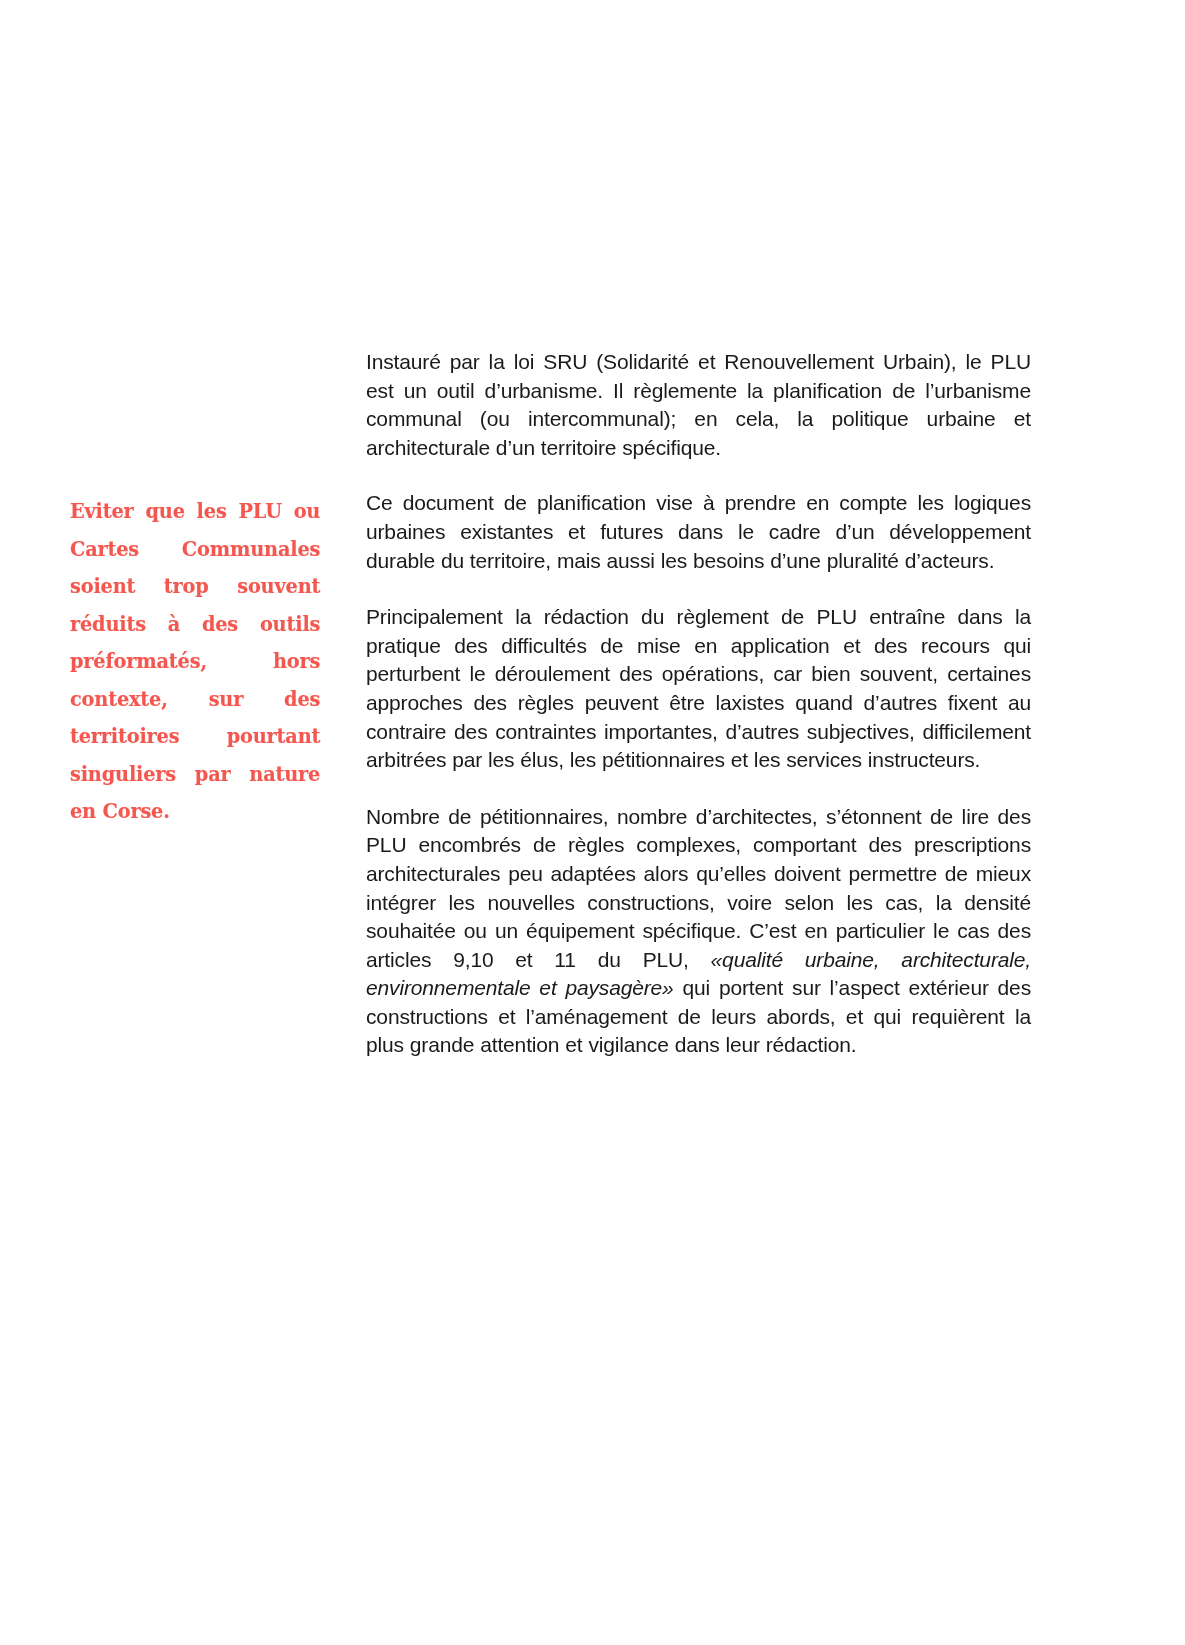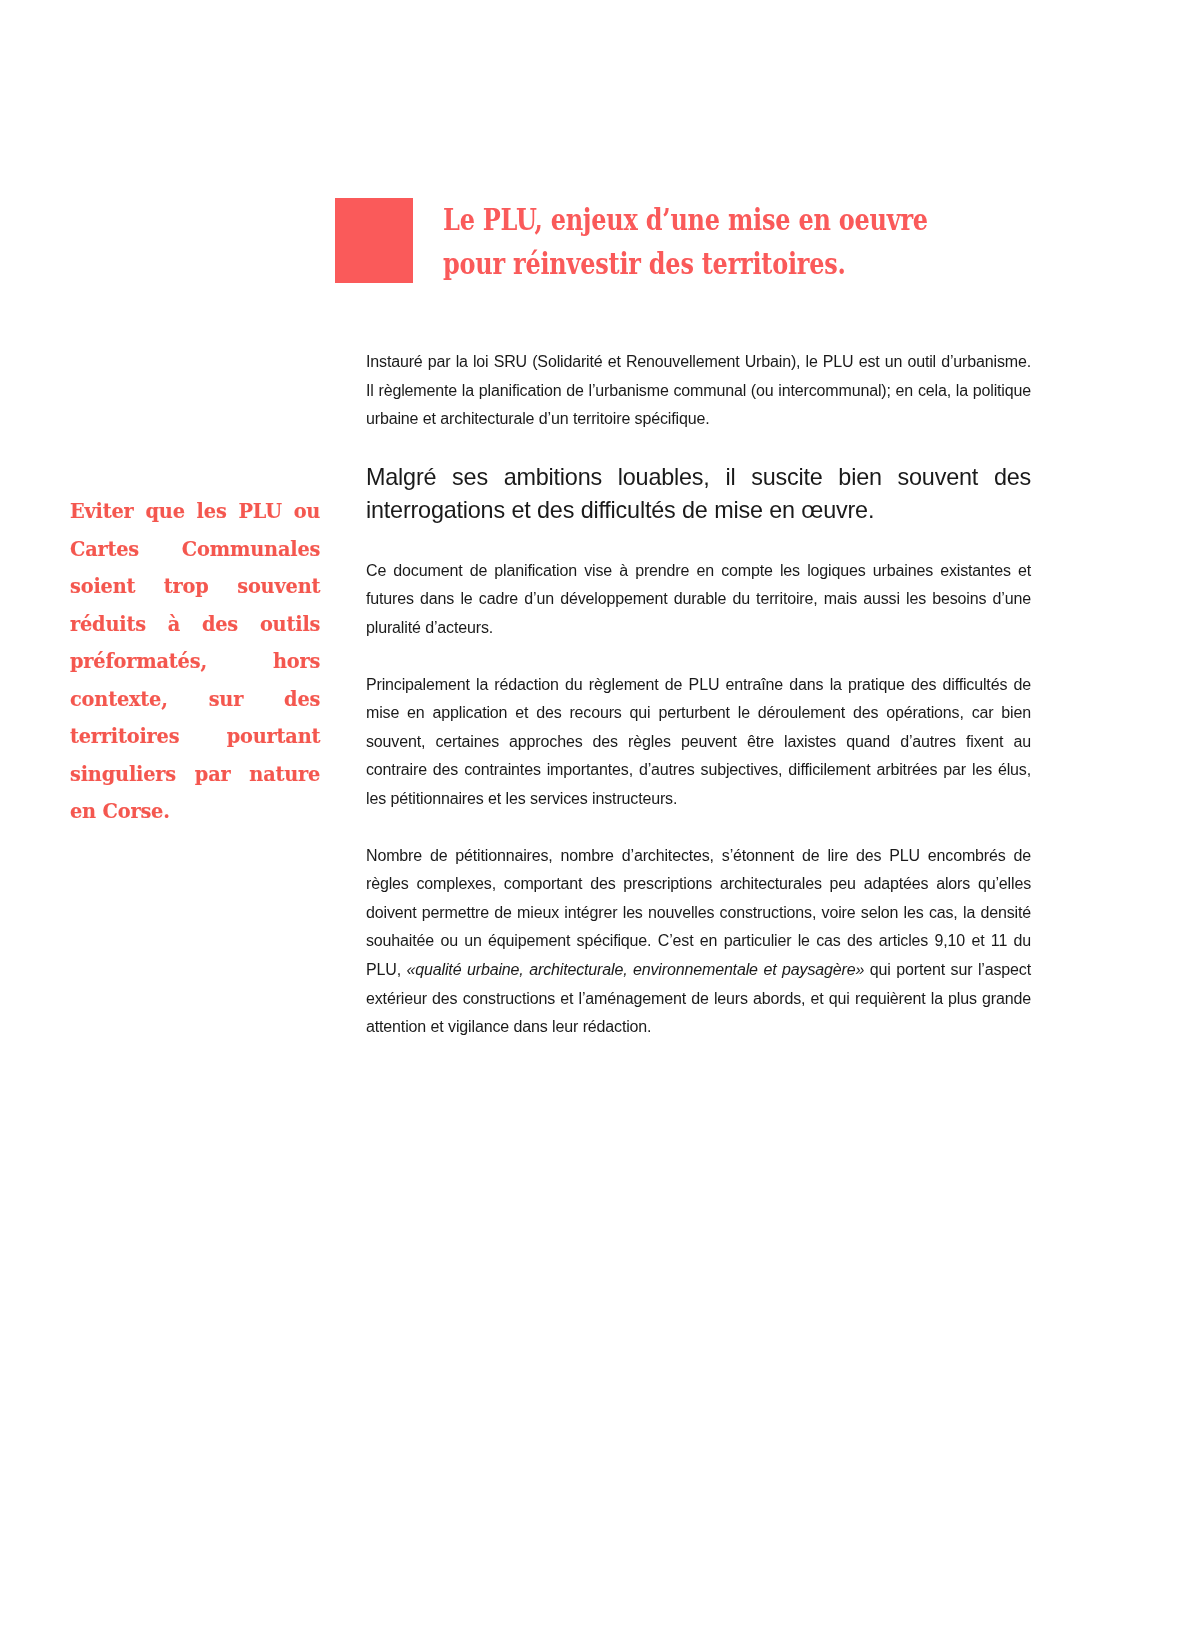--- a/index.html
+++ b/index.html
@@ -76,21 +76,21 @@
   .body-col {
     position: absolute;
     left: 366px;
     top: 348px;
     width: 665px;
     color: #1a1a1a;
   }
   .para {
     text-align: justify;
     text-align-last: left;
-    font-size: 16px;
+    font-size: 21px;
     line-height: 28.6px;
     margin: 0 0 28px 0;
     letter-spacing: -0.15px;
     word-spacing: 0.2px;
   }
   .para.lead {
     font-size: 23.4px;
     line-height: 33px;
     margin-bottom: 30px;
     letter-spacing: -0.2px;
@@ -103,36 +103,28 @@
   }
   .para:last-child {
     margin-bottom: 8px;
   }
 </style>
 </head>
 <body>
 
 <div class="page">
 
-  <div class="header">
-    <div class="header-swatch"></div>
-    <div class="header-title">
-      <span class="line">Le PLU, enjeux d’une mise en oeuvre</span>
-      <span class="line">pour réinvestir des territoires.</span>
-    </div>
-  </div>
 
   <div class="pullquote">Eviter que les PLU ou Cartes Communales soient trop souvent réduits à des outils préformatés, hors contexte, sur des territoires pourtant singuliers par nature en Corse.</div>
 
   <div class="body-col">
 
     <p class="para tight">Instauré par la loi SRU (Solidarité et Renouvellement Urbain), le PLU est un outil d’urbanisme. Il règlemente la planification de l’urbanisme communal (ou intercommunal); en cela, la politique urbaine et architecturale d’un territoire spécifique.</p>
 
 
-    <p class="para lead">Malgré ses ambitions louables, il suscite bien souvent des interrogations et des difficultés de mise en œuvre.</p>
 
     <p class="para">Ce document de planification vise à prendre en compte les logiques urbaines existantes et futures dans le cadre d’un développement durable du territoire, mais aussi les besoins d’une pluralité d’acteurs.</p>
 
     <p class="para">Principalement la rédaction du règlement de PLU entraîne dans la pratique des difficultés de mise en application et des recours qui perturbent le déroulement des opérations, car bien souvent, certaines approches des règles peuvent être laxistes quand d’autres fixent au contraire des contraintes importantes, d’autres subjectives, difficilement arbitrées par les élus, les pétitionnaires et les services instructeurs.</p>
 
     <p class="para"><span>Nombre de pétitionnaires, nombre d’architectes, s’étonnent de lire des PLU encombrés de règles complexes, comportant des prescriptions architecturales peu adaptées alors qu’elles doivent permettre de mieux intégrer les nouvelles constructions, voire selon les cas, la densité souhaitée ou un équipement spécifique. C’est en particulier le cas des articles 9,10 et 11 du PLU, </span><em>«qualité urbaine, architecturale, environnementale et paysagère»</em><span> qui portent sur l’aspect extérieur des constructions et l’aménagement de leurs abords, et qui requièrent la plus grande attention et vigilance dans leur rédaction.</span></p>
 
   </div>
 </div>
 

